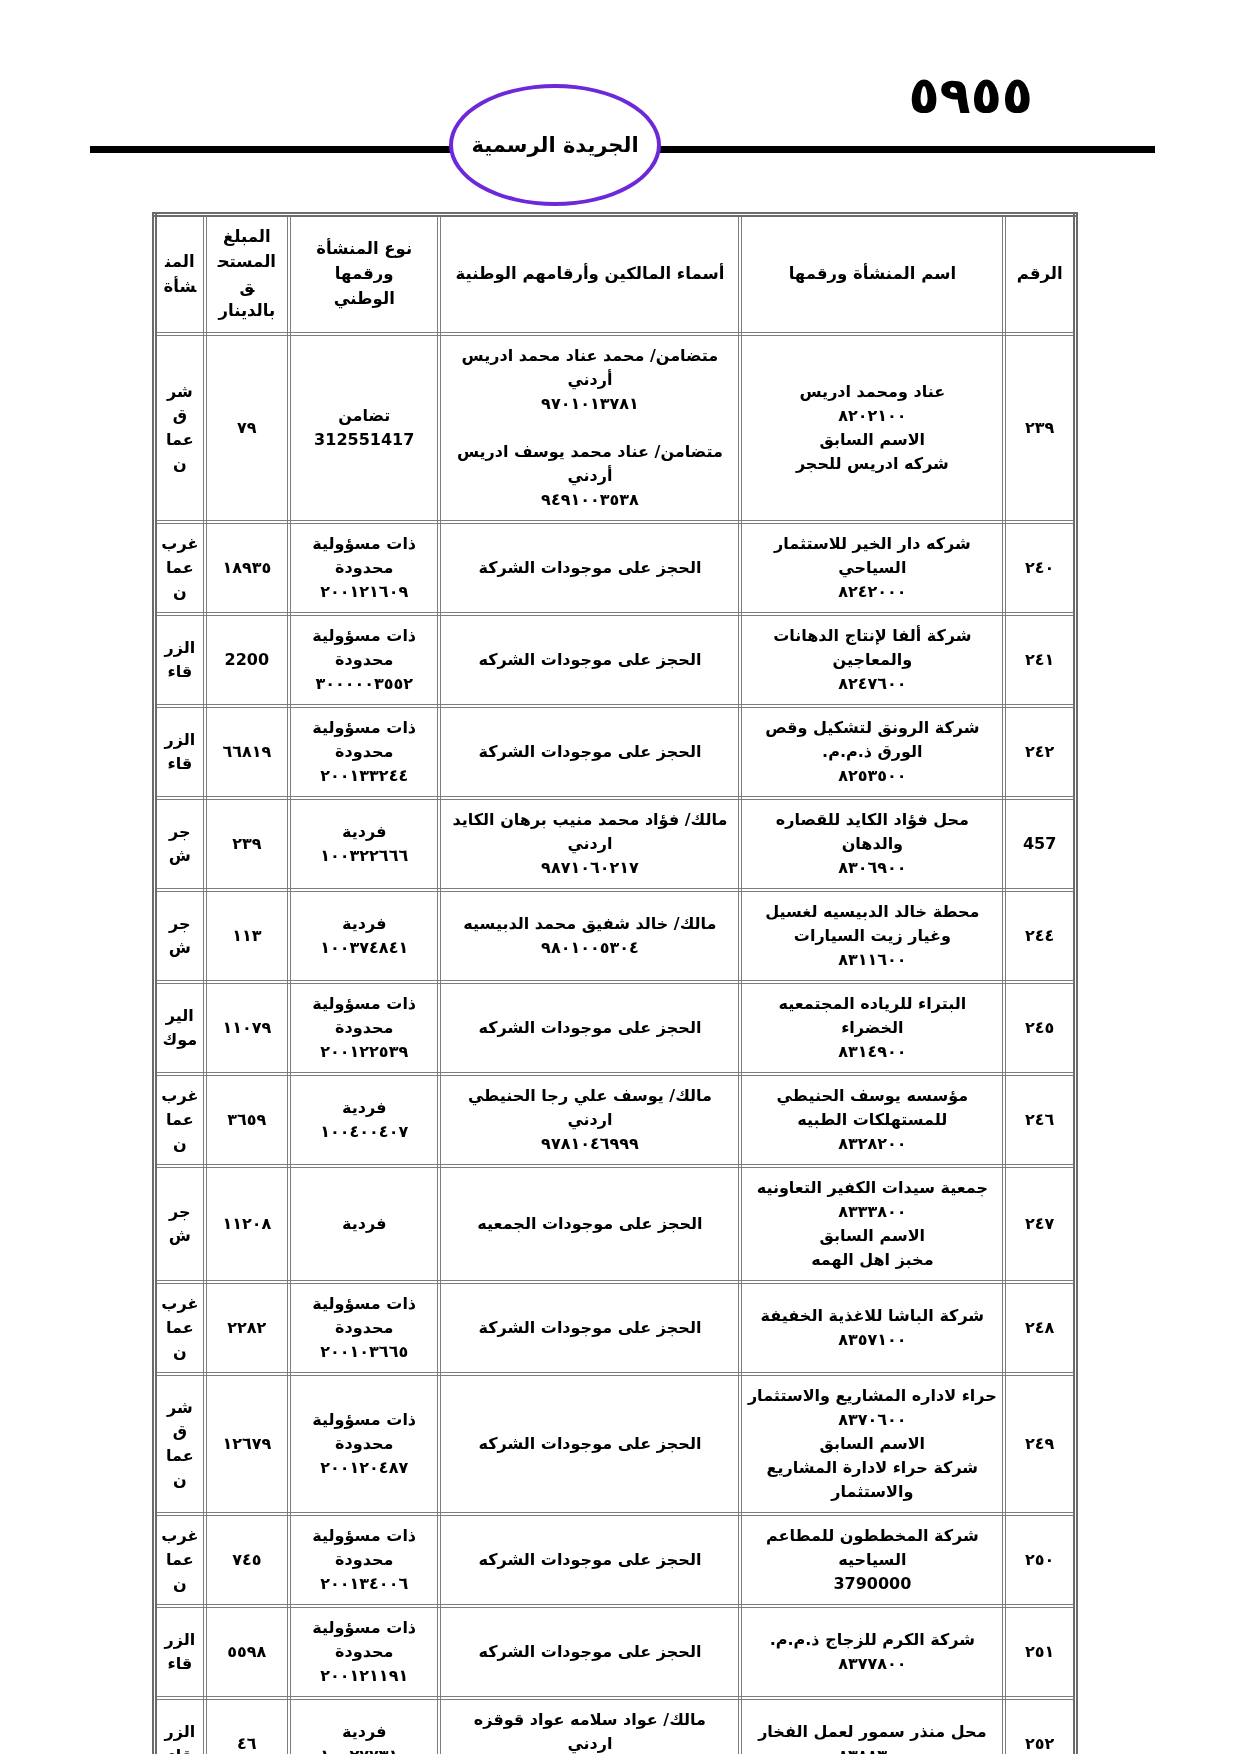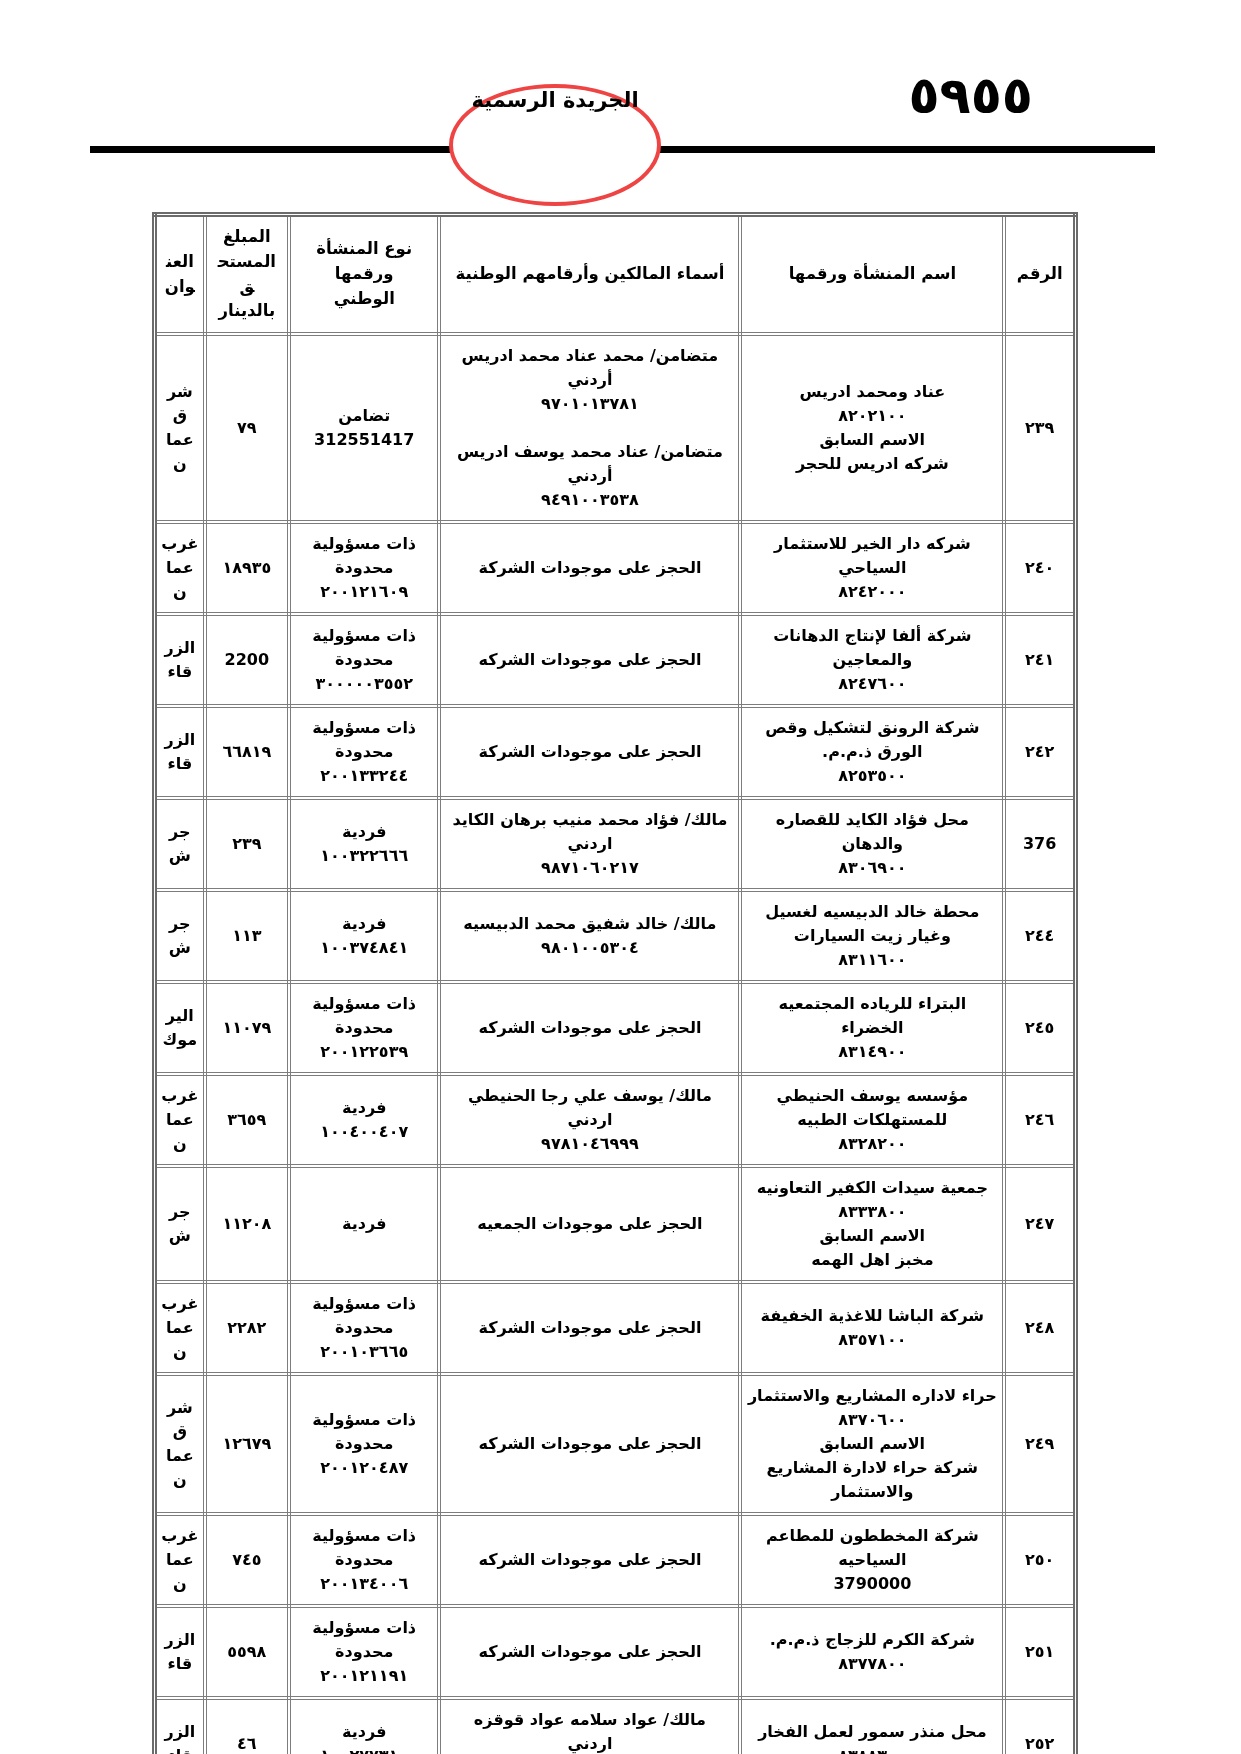--- a/index.html
+++ b/index.html
@@ -6,22 +6,22 @@
   body{
     width:1241px;height:1754px;position:relative;
     font-family:"DejaVu Sans","Liberation Sans",sans-serif;
     color:#000;
   }
   
   .masthead{position:relative;height:212px;}
   .rule{position:absolute;top:146px;left:90px;width:1065px;height:7px;background:#000;}
   .seal{
     position:absolute;top:84px;left:449px;width:204px;height:114px;
-    background:#fff;border:4px solid #ef4444;border-radius:50%;
-    display:flex;align-items:flex-start;justify-content:center;
+    background:#fff;border:4px solid #6d28d9;border-radius:50%;
+    display:flex;align-items:center;justify-content:center;
   }
   .seal-text{font-weight:bold;font-size:21px;direction:rtl;}
   .page-num{
     position:absolute;top:66px;right:208px;
     font-size:51px;font-weight:bold;letter-spacing:2px;direction:rtl;
   }
   
   table.gazette{
     direction:rtl;border-collapse:collapse;table-layout:fixed;
     margin-right:163px;margin-left:152px;width:926px;
@@ -63,21 +63,21 @@
   </colgroup>
   <thead>
     <tr>
       <th>الرقم</th>
       <th>اسم المنشأة ورقمها</th>
       <th>أسماء المالكين وأرقامهم الوطنية</th>
       <th>نوع المنشأة ورقمها
 الوطني</th>
       <th>المبلغ المستحق
 بالدينار</th>
-      <th>العنوان</th>
+      <th>المنشأة</th>
     </tr>
   </thead>
   <tbody>
     <tr>
       <td>٢٣٩</td>
       <td>عناد ومحمد ادريس
 ٨٢٠٢١٠٠
 الاسم السابق
 شركه ادريس للحجر</td>
       <td>متضامن/ محمد عناد محمد ادريس
@@ -116,21 +116,21 @@
       <td>٢٤٢</td>
       <td>شركة الرونق لتشكيل وقص الورق ذ.م.م.
 ٨٢٥٣٥٠٠</td>
       <td>الحجز على موجودات الشركة</td>
       <td>ذات مسؤولية محدودة
 ٢٠٠١٣٣٢٤٤</td>
       <td>٦٦٨١٩</td>
       <td>الزرقاء</td>
     </tr>
     <tr>
-      <td>376</td>
+      <td>457</td>
       <td>محل فؤاد الكايد للقصاره والدهان
 ٨٣٠٦٩٠٠</td>
       <td>مالك/ فؤاد محمد منيب برهان الكايد
 اردني
 ٩٨٧١٠٦٠٢١٧</td>
       <td>فردية
 ١٠٠٣٢٢٦٦٦</td>
       <td>٢٣٩</td>
       <td>جرش</td>
     </tr>

